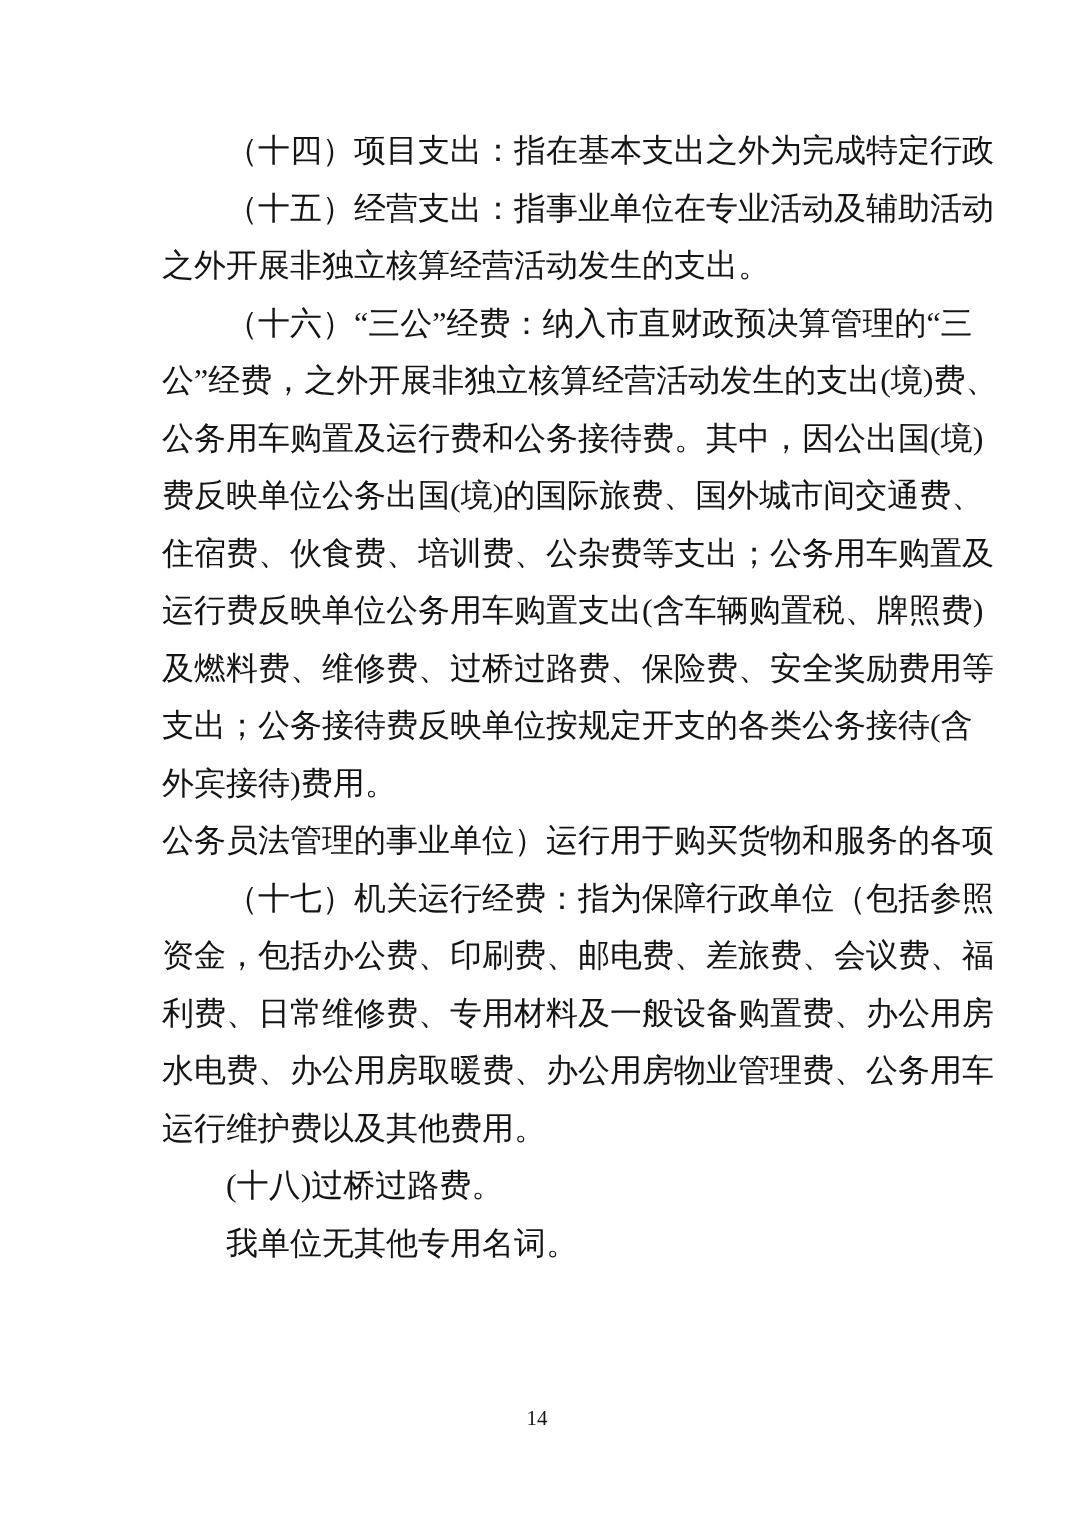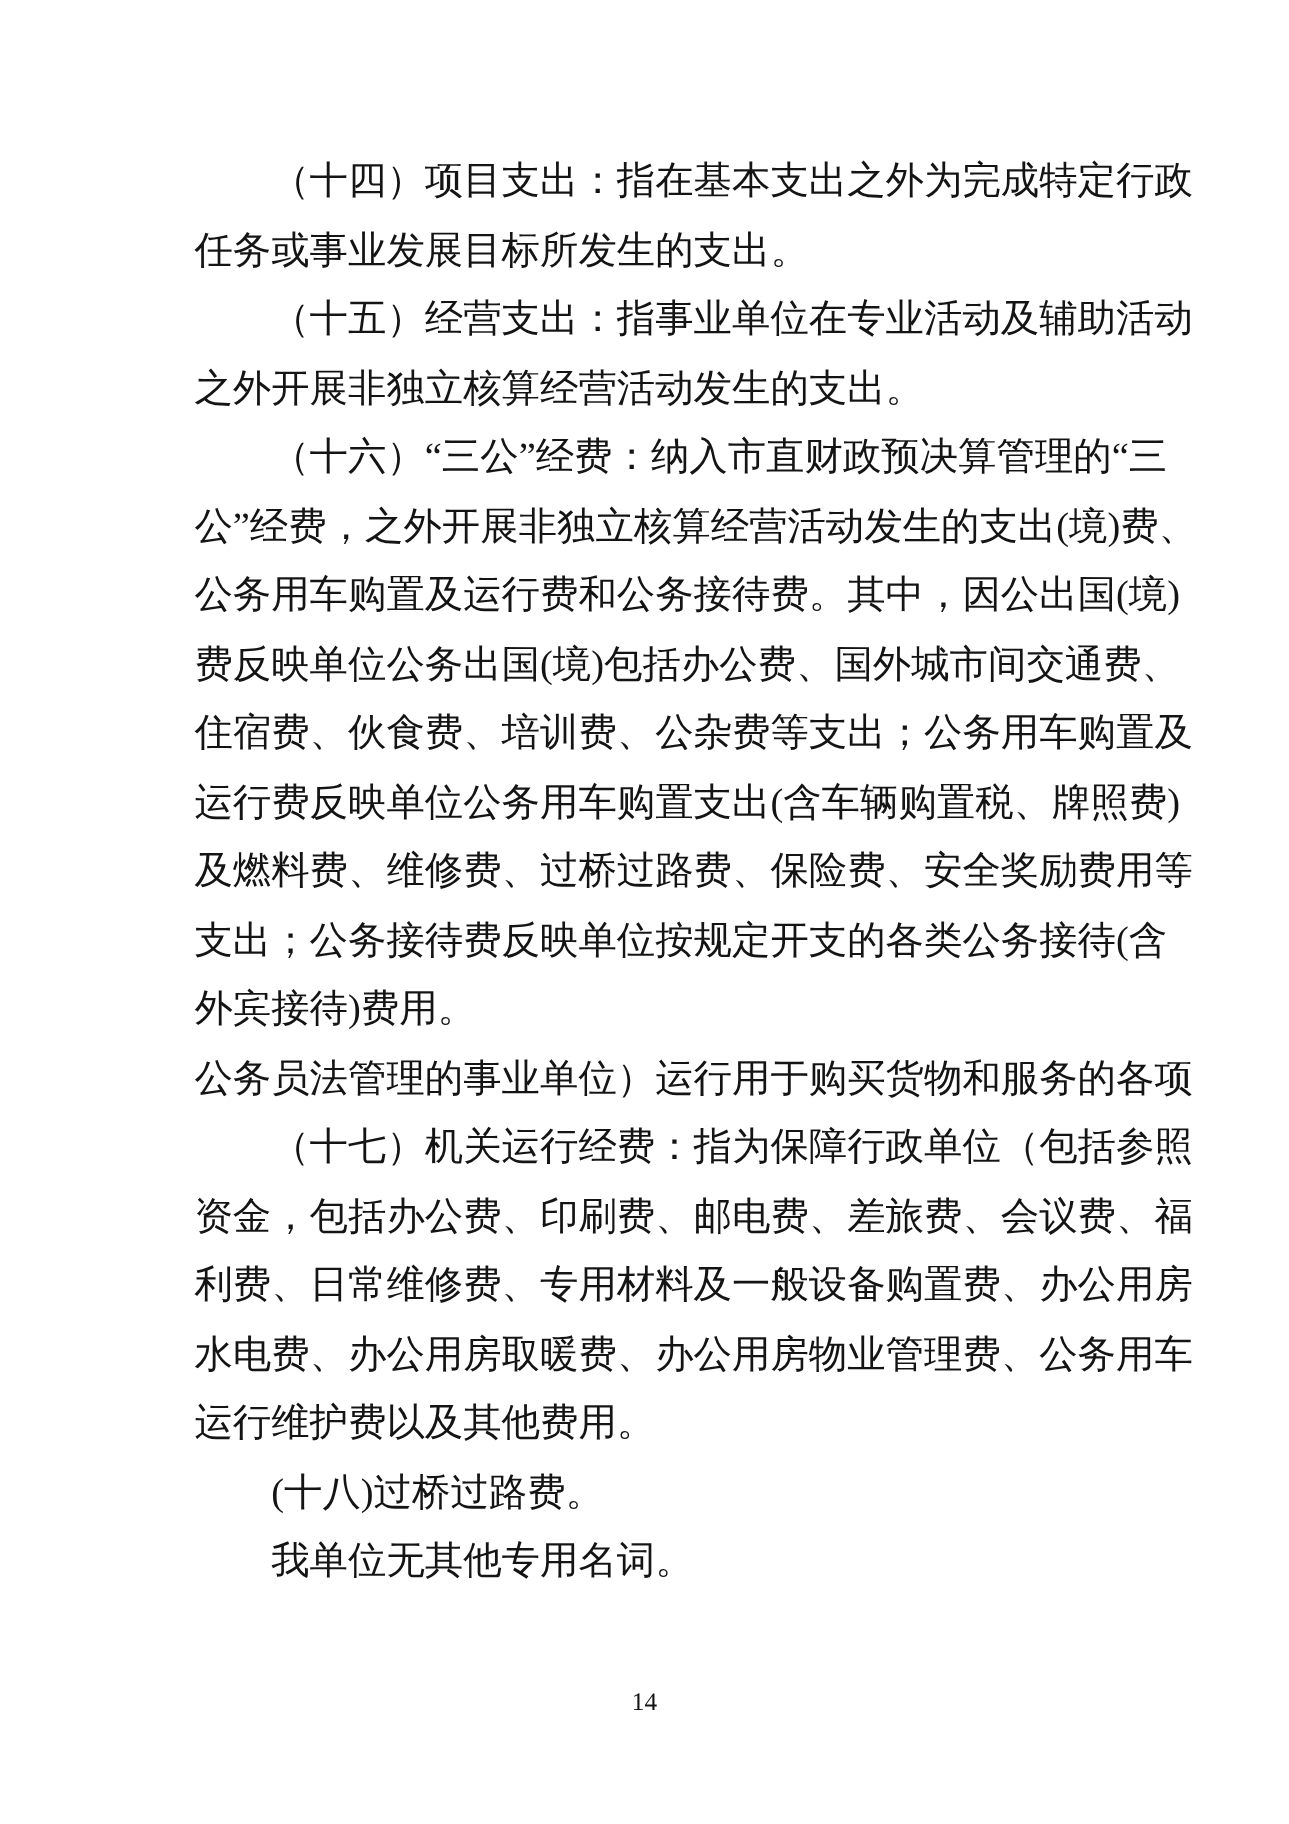--- a/index.html
+++ b/index.html
@@ -58,33 +58,32 @@
   }
 </style>
 </head>
 <body>
 
 <div class="page">
   <div class="content">
 
     <p class="para">
       <span class="line j indent">（十四）项目支出：指在基本支出之外为完成特定行政</span>
-      <span class="line">任务或事业发展目标所发生的支出。</span>
     </p>
 
     <p class="para">
       <span class="line j indent">（十五）经营支出：指事业单位在专业活动及辅助活动</span>
       <span class="line">之外开展非独立核算经营活动发生的支出。</span>
     </p>
 
     <p class="para">
       <span class="line j indent">（十六）“三公”经费：纳入市直财政预决算管理的“三</span>
       <span class="line j">公”经费，之外开展非独立核算经营活动发生的支出(境)费、</span>
       <span class="line j">公务用车购置及运行费和公务接待费。其中，因公出国(境)</span>
-      <span class="line j">费反映单位公务出国(境)包括办公费、国外城市间交通费、</span>
+      <span class="line j">费反映单位公务出国(境)的国际旅费、国外城市间交通费、</span>
       <span class="line j">住宿费、伙食费、培训费、公杂费等支出；公务用车购置及</span>
       <span class="line j">运行费反映单位公务用车购置支出(含车辆购置税、牌照费)</span>
       <span class="line j">及燃料费、维修费、过桥过路费、保险费、安全奖励费用等</span>
       <span class="line j">支出；公务接待费反映单位按规定开支的各类公务接待(含</span>
       <span class="line">外宾接待)费用。</span>
     </p>
 
     <p class="para">
       <span class="line j">公务员法管理的事业单位）运行用于购买货物和服务的各项</span>
       <span class="line j indent">（十七）机关运行经费：指为保障行政单位（包括参照</span>

